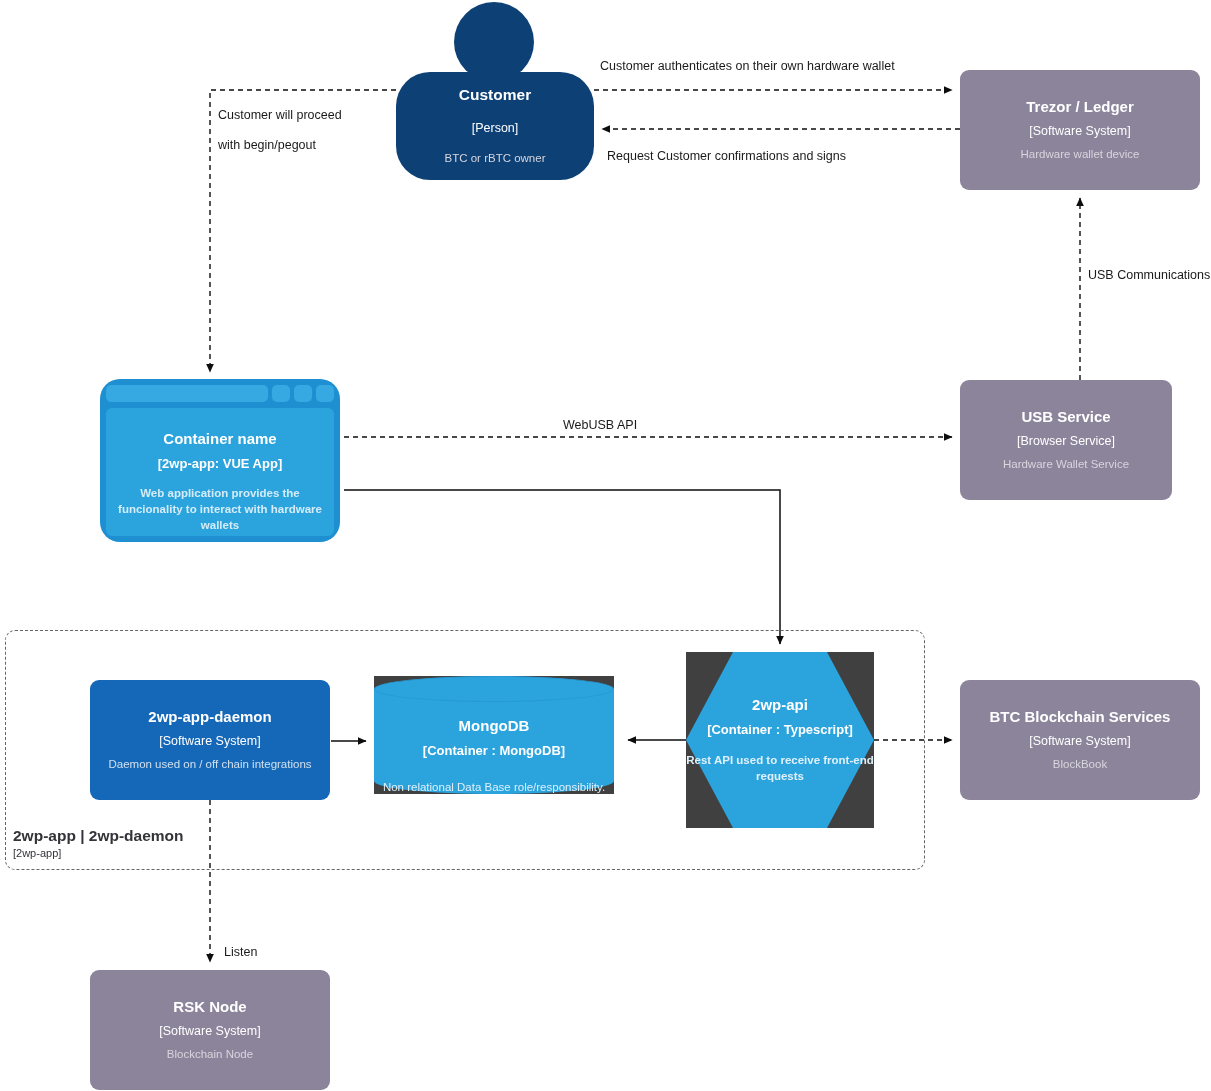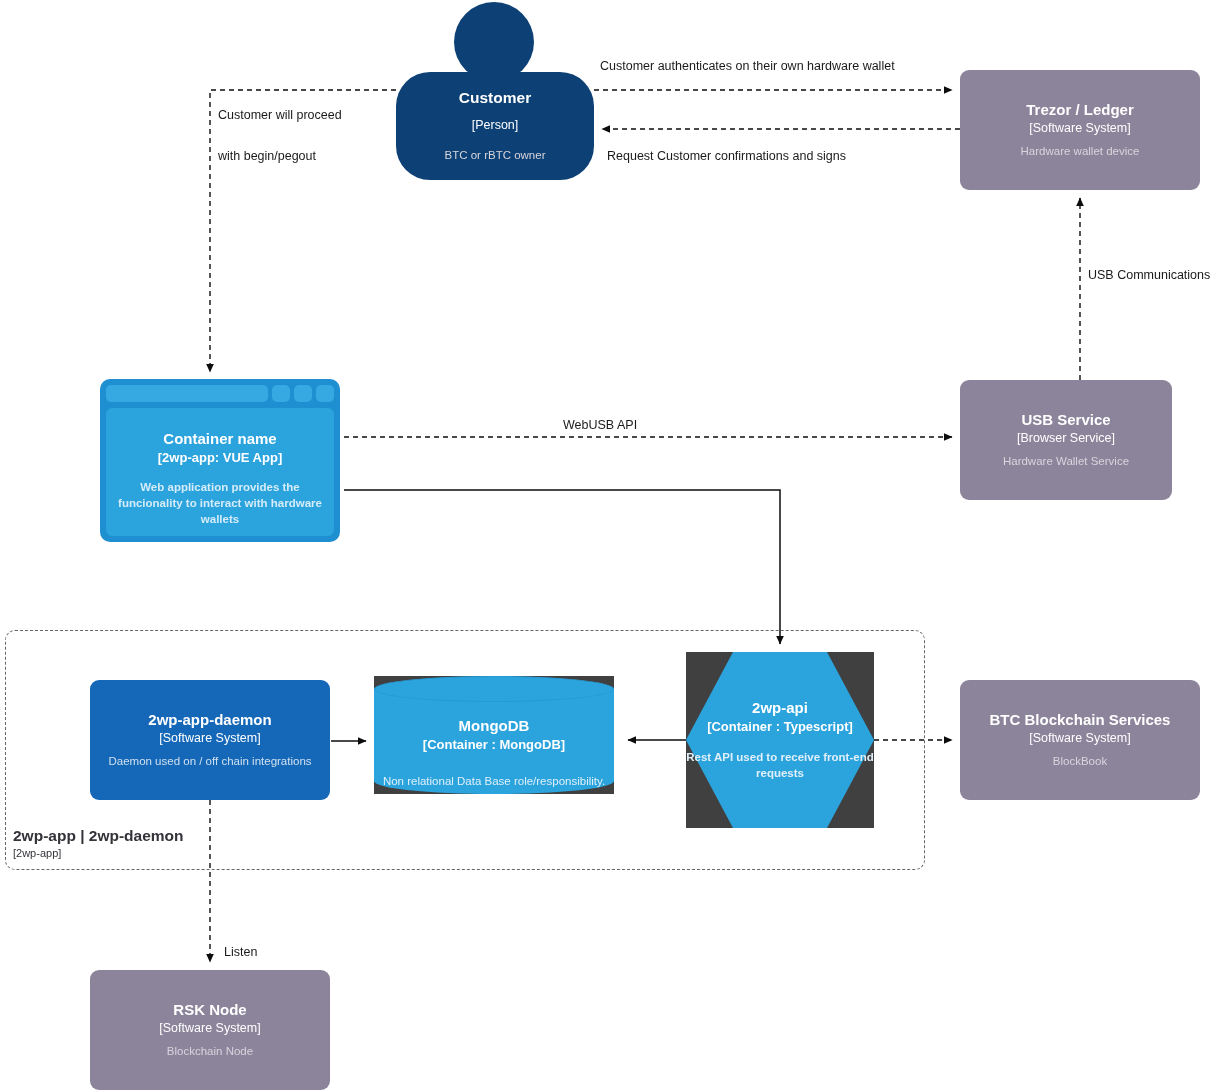--- a/index.html
+++ b/index.html
@@ -40,21 +40,21 @@
     color: #ffffff;
   }
   .node .n-title {
     font-weight: bold;
     font-size: 15px;
     line-height: 1.25;
   }
   .node .n-tech {
     font-size: 12.5px;
     line-height: 1.3;
-    margin-top: 1px;
+    margin-top: 7px;
   }
   .node .n-desc {
     font-size: 11.5px;
     line-height: 1.35;
     margin-top: 7px;
     color: #d8d5dd;
   }
   .node.blue .n-desc { color: #cfe0ef; }
   .node.lightblue .n-desc { color: #e4f3fb; }
 
@@ -99,21 +99,21 @@
   #usbsvc   { left: 960px; top: 380px; width: 212px; height: 120px; }
   #btcsvc   { left: 960px; top: 680px; width: 240px; height: 120px; }
   #daemon   { left: 90px;  top: 680px; width: 240px; height: 120px; }
   #rsknode  { left: 90px;  top: 970px; width: 240px; height: 120px; }
 
   
   #vueapp {
     left: 100px; top: 379px;
     width: 240px; height: 163px;
     background: #1e8fd0;
-    border-radius: 10px;
+    border-radius: 20px;
     padding: 6px;
     display: block;
   }
   #vueapp .titlebar {
     position: relative;
     height: 17px;
     width: 100%;
     display: flex;
     align-items: center;
     gap: 4px;
@@ -395,21 +395,21 @@
       <div class="n-desc">Rest API used to receive front-end requests</div>
     </div>
   </div>
 
   <div class="edge-label" id="lbl-auth">Customer authenticates on their own hardware wallet</div>
 
   <div class="edge-label" id="lbl-request">Request Customer confirmations and signs</div>
 
   <div class="edge-label" id="lbl-proceed">
     <div>Customer will proceed</div>
-    <div style="margin-top:23px">with begin/pegout</div>
+    <div style="margin-top:12px">with begin/pegout</div>
   </div>
 
   <div class="edge-label" id="lbl-usbcomm">USB Communications</div>
 
   <div class="edge-label" id="lbl-webusb">WebUSB API</div>
 
   <div class="edge-label" id="lbl-listen">Listen</div>
 
 </div>
 

